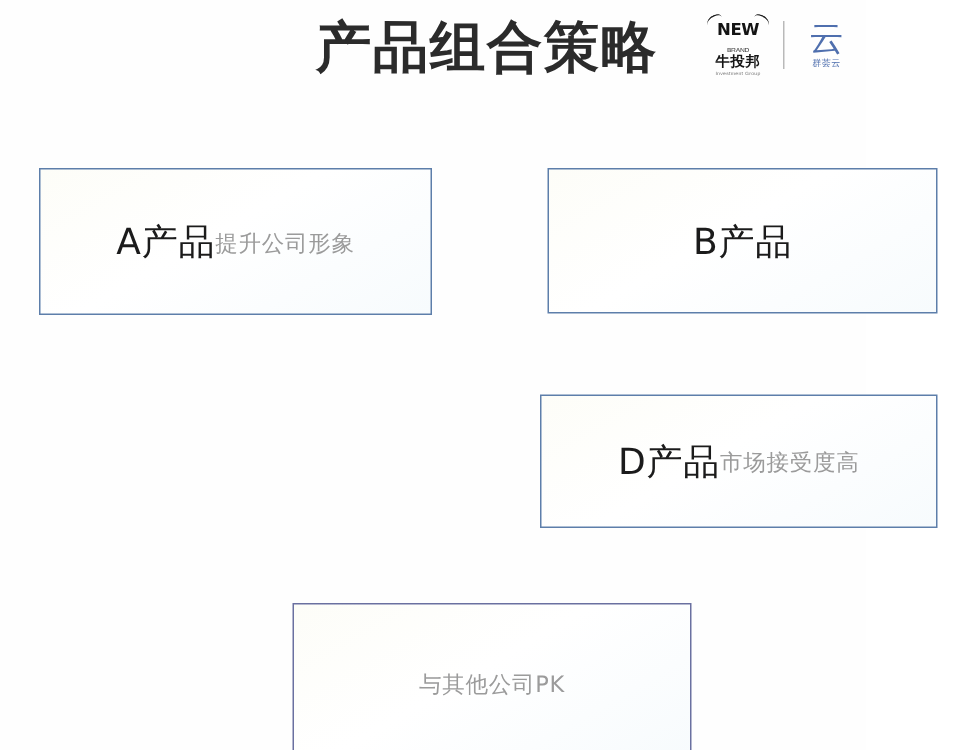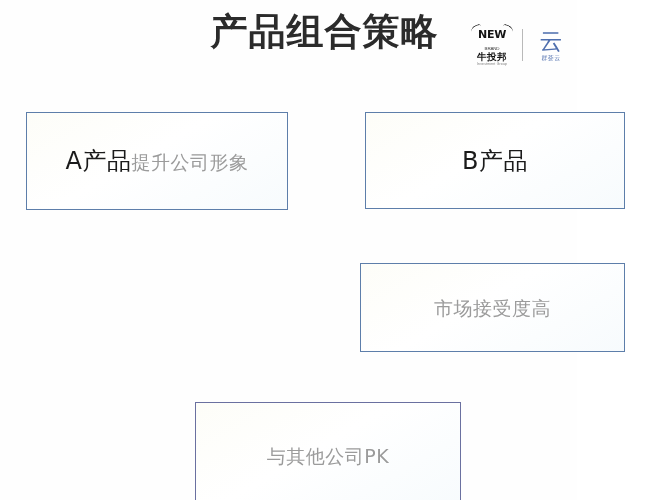--- a/index.html
+++ b/index.html
@@ -38,21 +38,21 @@
     letter-spacing: 1px;
     color: #2b2b2b;
     font-family: "DejaVu Sans", "Liberation Sans", sans-serif;
     white-space: nowrap;
   }
 
   
   .logo-cluster {
     position: absolute;
     right: 6px;
-    top: 20px;
+    top: 5px;
     height: 50px;
     display: flex;
     align-items: center;
     gap: 8px;
   }
   .logo-brand {
     width: 44px;
     height: 48px;
     display: flex;
     flex-direction: column;
@@ -157,21 +157,21 @@
   .box-title {
     font-size: 24px;
     line-height: 30px;
     color: #1b1b1b;
     font-weight: 400;
     letter-spacing: 0.5px;
     white-space: nowrap;
     font-family: "DejaVu Sans", "Liberation Sans", sans-serif;
   }
   .box-subtitle {
-    font-size: 19px;
+    font-size: 15px;
     line-height: 26px;
     color: #9b9b9b;
     font-weight: 400;
     letter-spacing: 0.5px;
     white-space: nowrap;
     margin-top: 1px;
     font-family: "DejaVu Sans", "Liberation Sans", sans-serif;
     text-align: center;
   }
 
@@ -215,20 +215,21 @@
     <div class="box-title">A产品</div>
     <div class="box-subtitle">提升公司形象</div>
   </div>
 
   <div class="product-box" id="box-b" style="border-color: rgb(93, 126, 170);">
     <div class="box-title">B产品</div>
   </div>
 
 
   <div class="product-box" id="box-d" style="border-color: rgb(93, 126, 170);">
+    <div class="box-title">D产品</div>
     <div class="box-subtitle">市场接受度高</div>
   </div>
 
   <div class="product-box accent-violet" id="box-e" style="border-color: rgb(106, 112, 160);">
     <div class="box-subtitle">与其他公司PK</div>
   </div>
 
 </div>
 
 </body></html>

